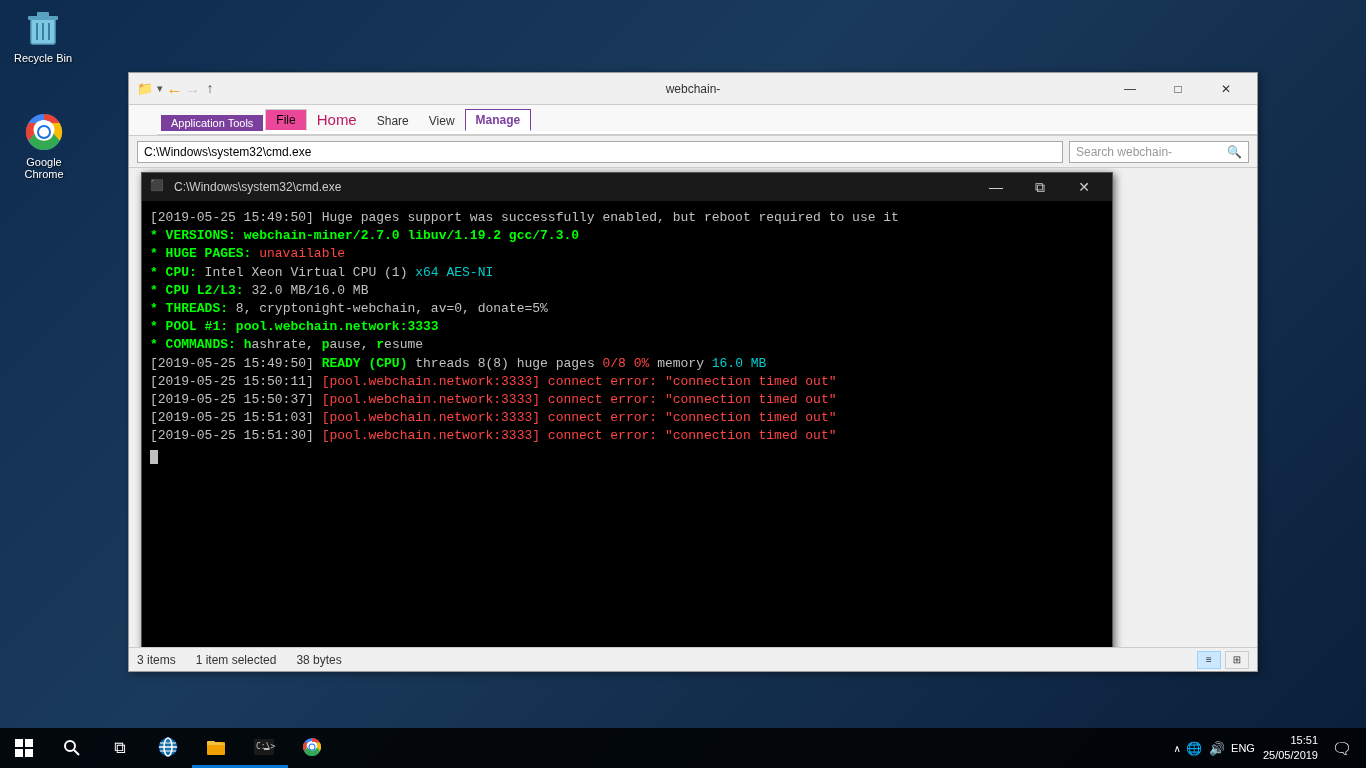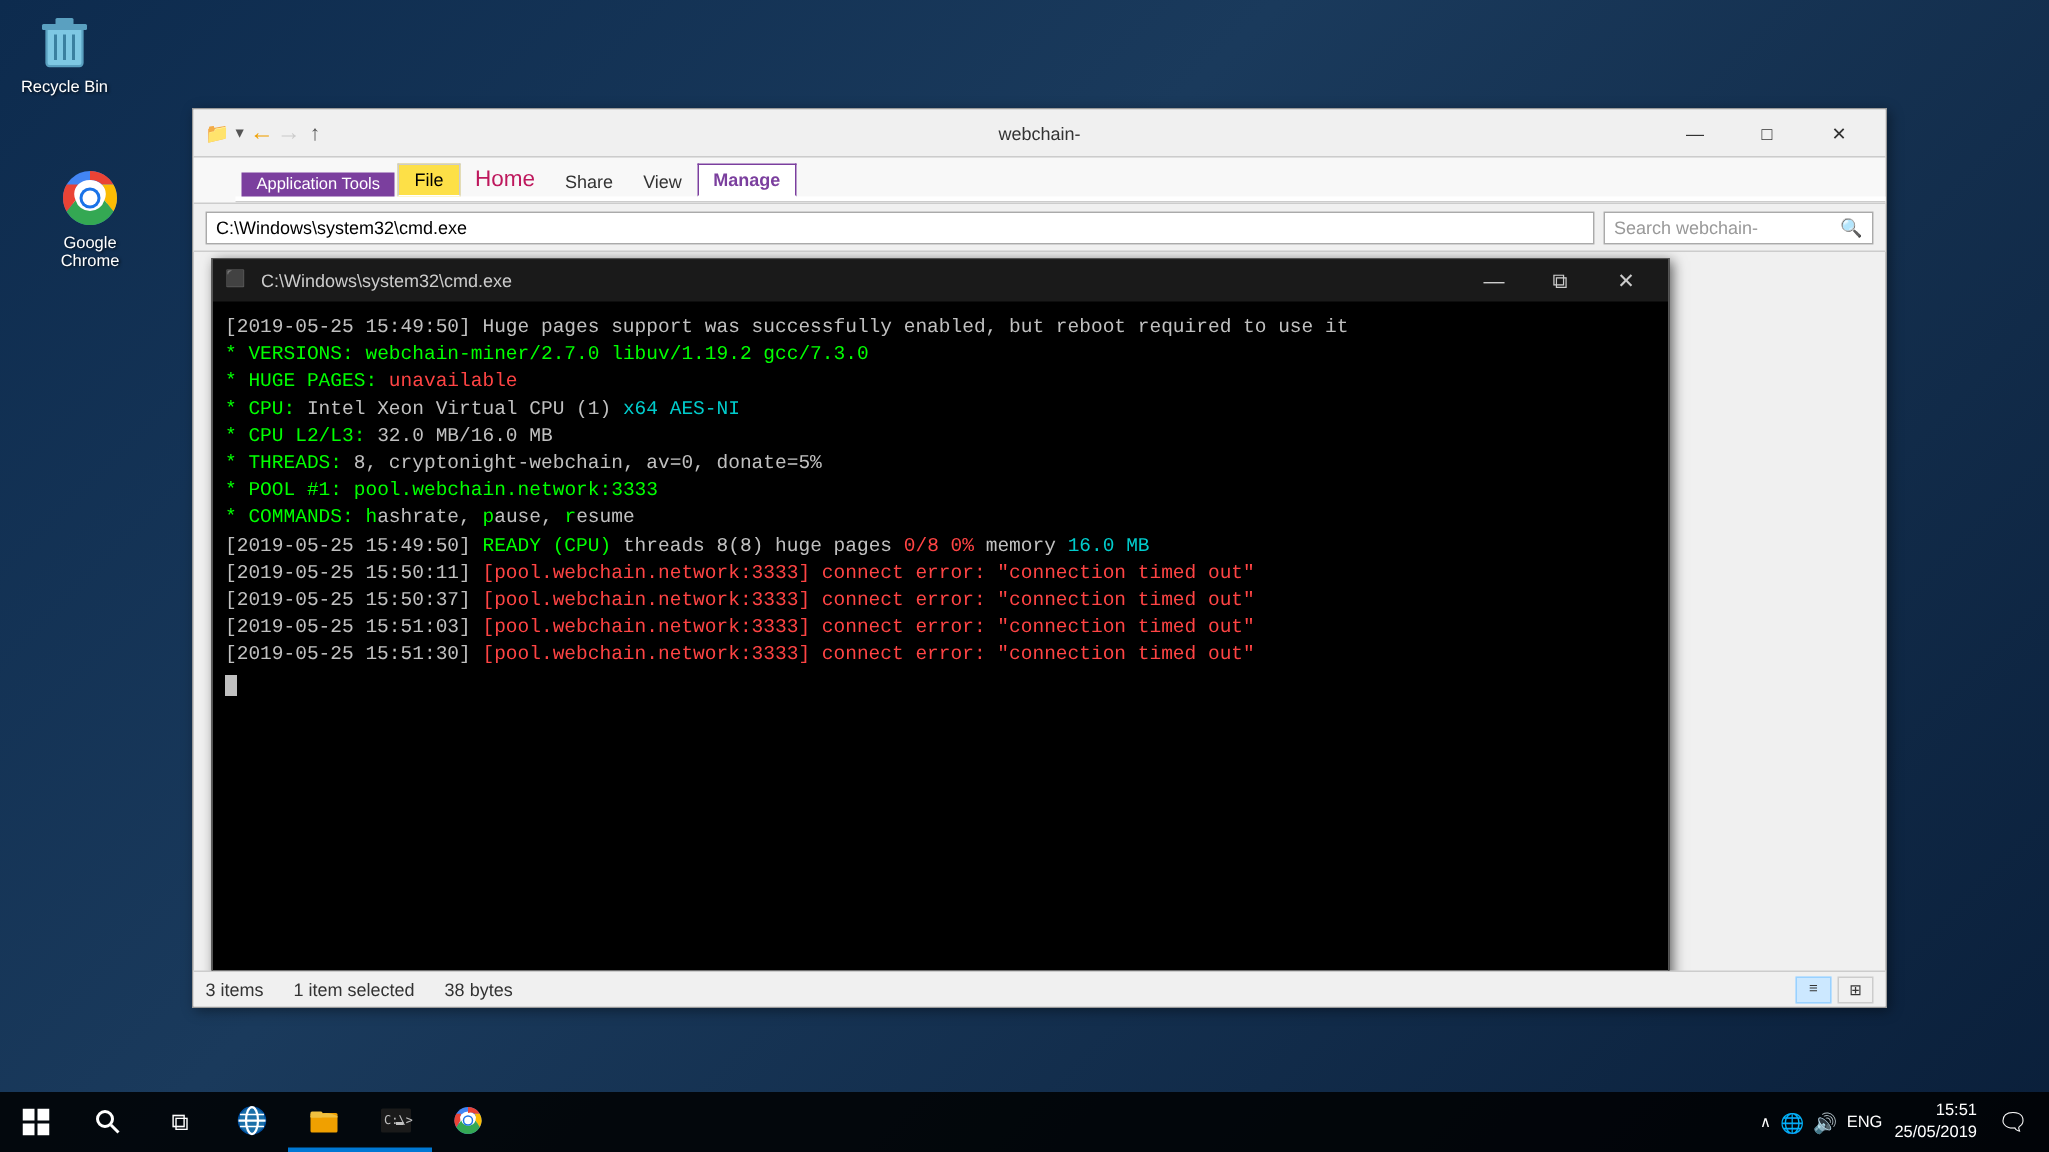--- a/index.html
+++ b/index.html
@@ -192,21 +192,21 @@
       font-size: 13px;
       color: #c0c0c0;
       overflow-y: auto;
       line-height: 1.4;
       position: relative;
     }
     .cmd-content::-webkit-scrollbar { width: 12px; }
     .cmd-content::-webkit-scrollbar-track { background: #1a1a1a; }
     .cmd-content::-webkit-scrollbar-thumb { background: #555; }
 
-    .green { color: #00ff00; }
+    .green { color: #00ff00; font-weight: bold; }
     .red { color: #ff4444; }
     .cyan { color: #00cccc; }
     .gray { color: #c0c0c0; }
 
     .cmd-cursor {
       display: inline-block;
       width: 8px;
       height: 14px;
       background: #c0c0c0;
       vertical-align: bottom;
@@ -344,21 +344,21 @@
       <rect x="5" y="8" width="30" height="4" rx="1" fill="#5aa0c0"></rect>
       <rect x="14" y="4" width="12" height="5" rx="1" fill="#5aa0c0"></rect>
       <line x1="14" y1="15" x2="14" y2="32" stroke="#3a80a0" stroke-width="2"></line>
       <line x1="20" y1="15" x2="20" y2="32" stroke="#3a80a0" stroke-width="2"></line>
       <line x1="26" y1="15" x2="26" y2="32" stroke="#3a80a0" stroke-width="2"></line>
     </svg>
   </div>
   <span class="icon-label">Recycle Bin</span>
 </div>
 
-<div class="desktop-icon chrome-icon" style="position:absolute; top:108px; left:20px; width:80px; display:flex; flex-direction:column; align-items:center; padding:4px; cursor:pointer;">
+<div class="desktop-icon chrome-icon" style="position:absolute; top:108px; left:4px; width:80px; display:flex; flex-direction:column; align-items:center; padding:4px; cursor:pointer;">
   <div class="icon-img">
     <svg width="40" height="40" viewBox="0 0 40 40">
       <circle cx="20" cy="20" r="18" fill="#4285f4"></circle>
       <circle cx="20" cy="20" r="12" fill="white"></circle>
 
       <path d="M20 2 A18 18 0 0 1 35.6 11 L28 11 A10 10 0 0 0 20 8 Z" fill="#ea4335"></path>
       <path d="M35.6 11 A18 18 0 0 1 35.6 29 L29.6 21.5 A10 10 0 0 0 28 11 Z" fill="#fbbc04"></path>
       <path d="M35.6 29 A18 18 0 0 1 4.4 29 L10.4 21.5 A10 10 0 0 0 29.6 21.5 Z" fill="#34a853"></path>
       <path d="M4.4 29 A18 18 0 0 1 4.4 11 L12 11 A10 10 0 0 0 10.4 21.5 Z" fill="#ea4335"></path>
       <circle cx="20" cy="20" r="7" fill="#1a73e8"></circle>
@@ -384,21 +384,21 @@
     <div class="window-controls">
       <div class="window-btn">—</div>
       <div class="window-btn">□</div>
       <div class="window-btn close">✕</div>
     </div>
   </div>
 
   <div class="ribbon">
     <div style="display:flex; align-items:flex-end; padding: 0 4px; height:26px;">
       <div style="background:#7b3f9e; color:white; font-size:11px; padding:2px 10px; margin-right:2px;">Application Tools</div>
-      <div style="background:#fde047; border:1px solid #ccc; border-bottom:1px solid white; padding:3px 10px; font-size:12px; cursor:pointer; color:#000;">File</div>
+      <div style="background:#ec4899; border:1px solid #ccc; border-bottom:1px solid white; padding:3px 10px; font-size:12px; cursor:pointer; color:#000;">File</div>
       <div style="padding:3px 10px; font-size:15px; cursor:pointer; color:#be185d;">Home</div>
       <div style="padding:3px 10px; font-size:12px; cursor:pointer; color:#333;">Share</div>
       <div style="padding:3px 10px; font-size:12px; cursor:pointer; color:#333;">View</div>
       <div style="background:white; border:1px solid #7b3f9e; border-bottom:1px solid white; padding:3px 10px; font-size:12px; cursor:pointer; color:#7b3f9e; font-weight:bold;">Manage</div>
     </div>
     <div style="height:4px; background:white; border-bottom:1px solid #ccc;"></div>
   </div>
 
   <div class="address-bar">
     <input type="text" class="address-input" style="flex: 1 1 0%; height: 22px; border: 1px solid rgb(170, 170, 170); padding: 0px 6px; font-size: 12px;" value="C:\Windows\system32\cmd.exe">

